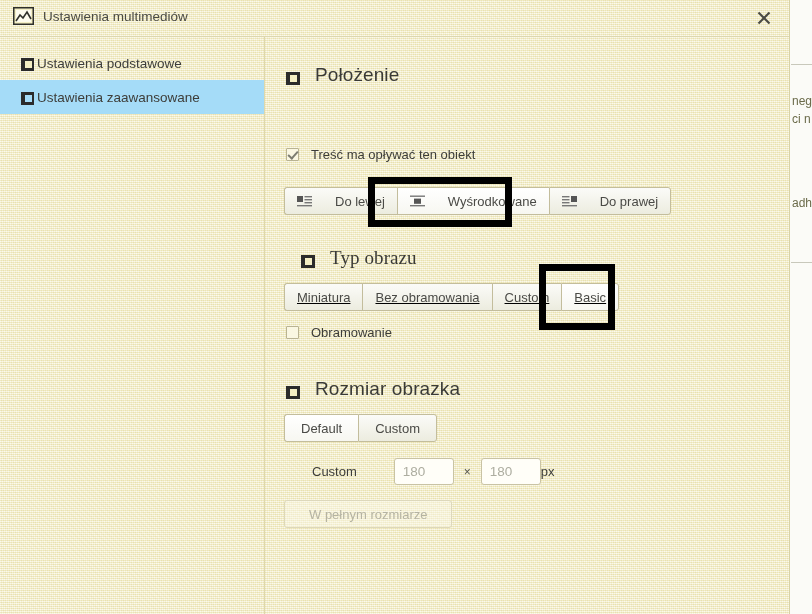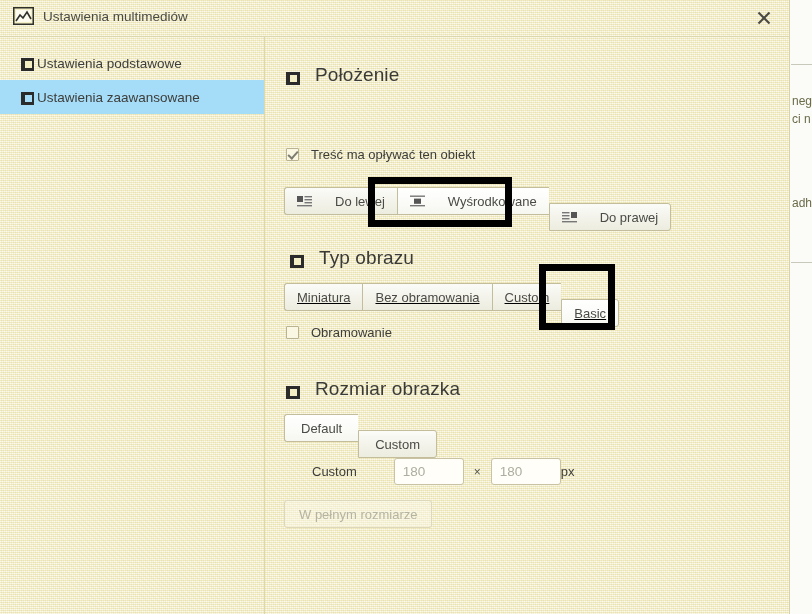--- a/index.html
+++ b/index.html
@@ -214,21 +214,21 @@
     padding: 0 12px;
     font-size: 13px;
     color: #4a4a46;
     background: linear-gradient(to bottom, #fbfbf8 0%, #ececdf 100%);
     border: 1px solid #c3bd9c;
     border-right-width: 0;
     box-sizing: border-box;
     cursor: pointer;
     white-space: nowrap;
   }
-  .seg-btn:last-child { border-right-width: 1px; margin-top: 16px; }
+  .seg-btn:last-child { border-right-width: 1px; }
   .seg-btn.first { border-radius: 3px 0 0 3px; }
   .seg-btn.last  { border-radius: 0 3px 3px 0; }
   .seg-btn.active {
     background: linear-gradient(to bottom, #ffffff 0%, #f7f7f1 100%);
   }
 
   
   .align-ico { width: 15px; height: 12px; flex: 0 0 15px; }
 
   
@@ -243,21 +243,21 @@
   .size-row {
     position: absolute;
     display: flex;
     align-items: center;
   }
   .size-row .sr-label {
     font-size: 13px;
     color: #3d3d39;
   }
   .num-input {
-    width: 70px;
+    width: 60px;
     height: 27px;
     border: 1px solid #c9c3a4;
     background: #fffef8;
     border-radius: 3px;
     box-sizing: border-box;
     font-family: "Liberation Sans", sans-serif;
     font-size: 13.5px;
     color: #3d3d39;
     padding: 0 8px;
     outline: none;
@@ -273,21 +273,21 @@
     color: #3d3d39;
     text-align: right;
   }
 
   .disabled-btn {
     position: absolute;
     height: 28px;
     display: flex;
     align-items: center;
     justify-content: center;
-    padding: 0 14px;
+    padding: 0 24px;
     font-size: 13px;
     color: #b5b3a2;
     background: rgba(250,248,232,0.45);
     border: 1px solid #ddd8bb;
     border-radius: 3px;
     box-sizing: border-box;
     cursor: default;
   }
 </style>
 </head>
@@ -396,21 +396,21 @@
               <rect x="0" y="7" width="7.5" height="1.4" fill="#777"></rect>
               <rect x="0" y="10" width="15" height="1.4" fill="#777"></rect>
             </svg>
           </span>
           <span>Do prawej</span>
         </div>
       </div>
 
       <div class="hl-rect" style="left:102px; top:140px; width:144px; height:50px;"></div>
 
-      <div class="section-head" style="left:24px; top:210px;">
+      <div class="section-head" style="left:35px; top:210px;font-family:Liberation Serif, serif;">
         <span class="sh-icon">
           <svg width="15" height="15" viewBox="0 0 15 15">
             <rect x="0" y="1" width="14" height="13" fill="#2b2b2b"></rect>
             <rect x="4" y="4" width="7" height="7" fill="#f3eec4"></rect>
           </svg>
         </span>
         <span class="sh-title">Typ obrazu</span>
       </div>
 
       <div class="btn-group" style="left:18px; top:246px;text-decoration:underline;">

